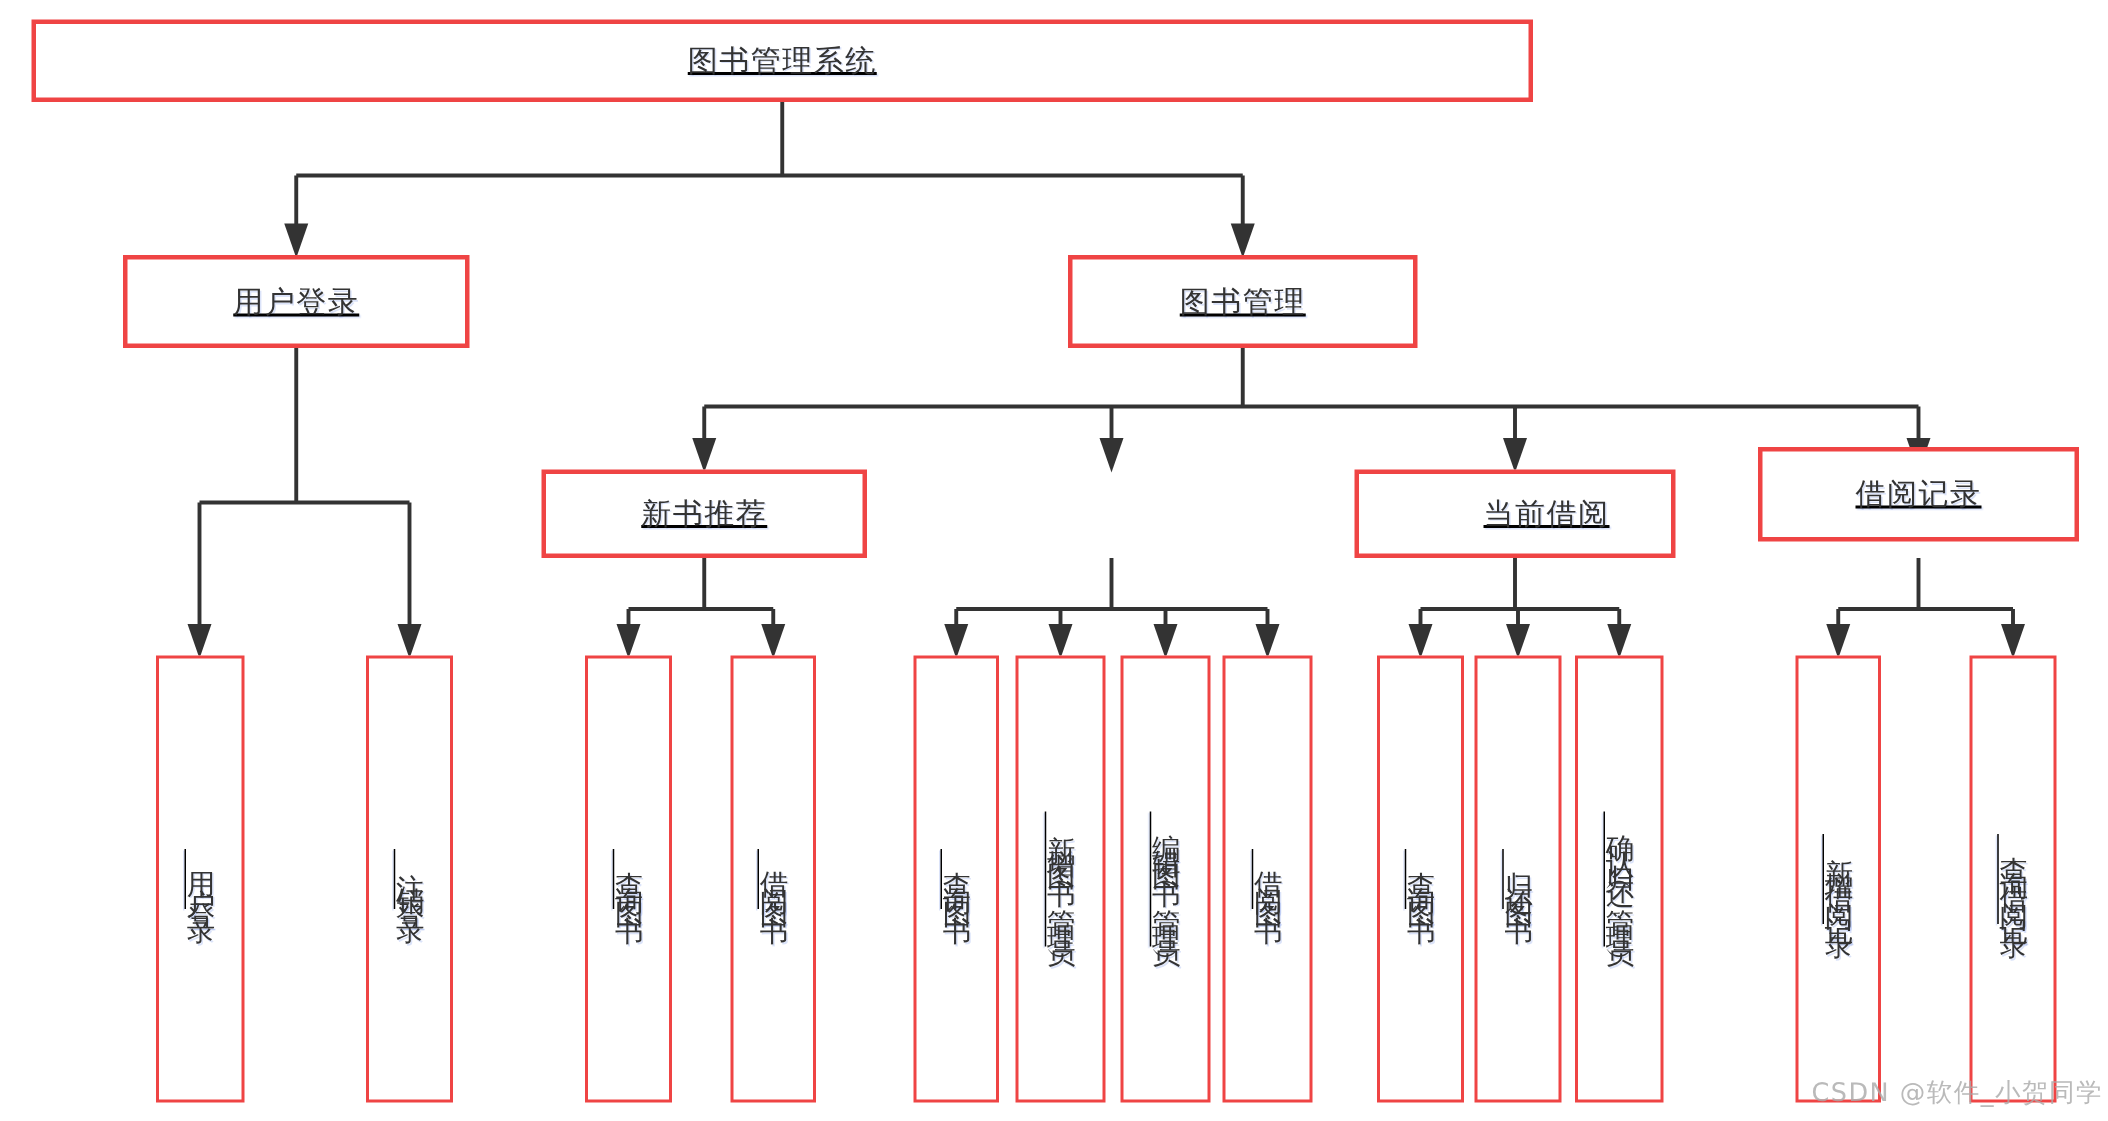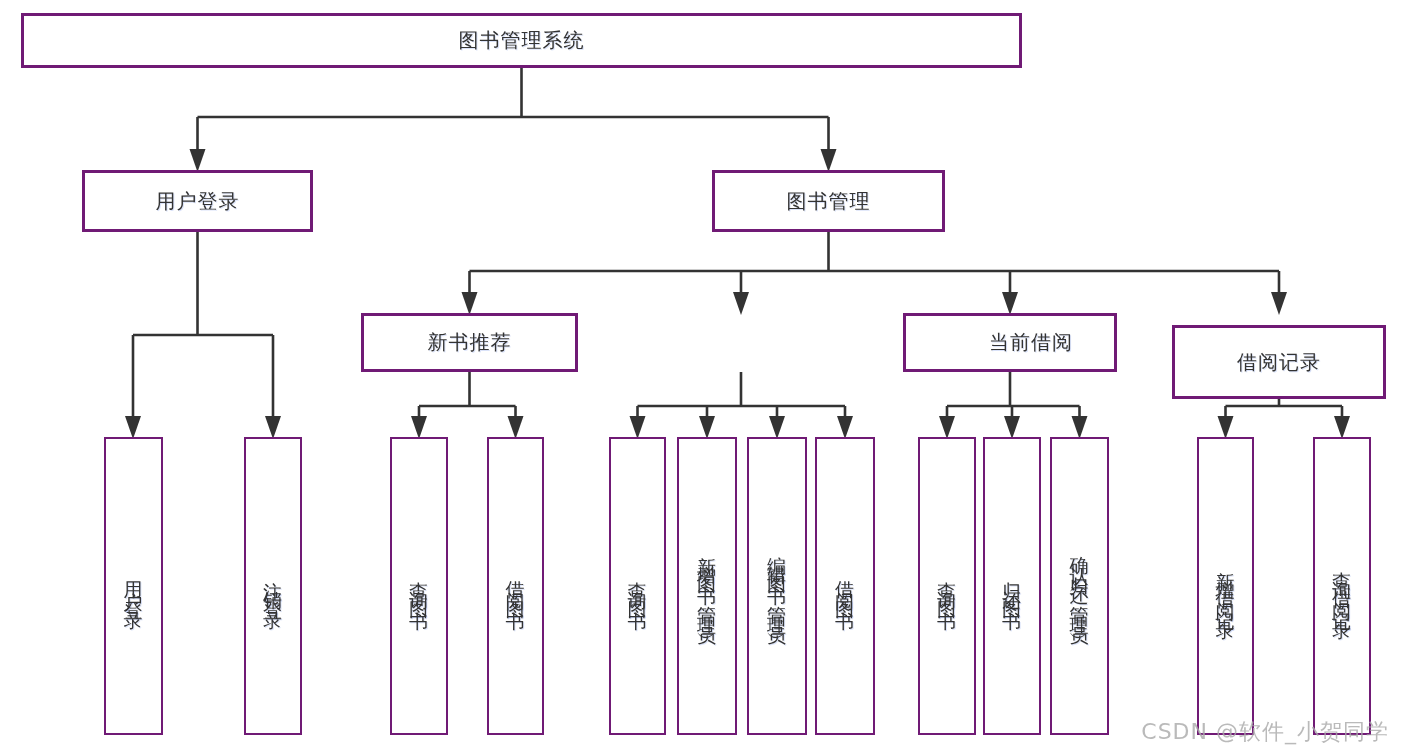--- a/index.html
+++ b/index.html
@@ -2,56 +2,56 @@
 <html><head>
 <meta charset="utf-8">
 <style>
   html,body{margin:0;padding:0;background:#ffffff;}
   .canvas{
     position:relative;width:1405px;height:747px;background:#ffffff;overflow:hidden;
     font-family:"DejaVu Sans","Liberation Sans",sans-serif;
   }
   .wires{position:absolute;left:0;top:0;width:1405px;height:747px;z-index:1;}
   .node{
-    position:absolute;background:#ffffff;border:3px solid #701a75;box-sizing:border-box;
-    display:flex;align-items:center;justify-content:center;z-index:2;
+    position:absolute;background:#ffffff;border:3px solid #ef4444;box-sizing:border-box;
+    display:flex;align-items:center;justify-content:center;z-index:2;text-decoration:underline;
   }
   .node .lbl{
     color:#333333;font-size:20px;letter-spacing:1px;white-space:nowrap;
     text-shadow:1px 1px 0 rgba(110,145,230,0.25);
   }
   .node.v{border-width:2px;}
   .node.v .lbl{
     writing-mode:vertical-rl;text-orientation:mixed;
     font-size:19px;letter-spacing:10px;line-height:1;
   }
   
   #n-root            {left:21px;  top:13px;  width:1001px;height:55px;}
   #n-user-login      {left:82px;  top:170px; width:231px; height:62px;}
   #n-book-mgmt       {left:712px; top:170px; width:233px; height:62px;}
   #n-new-book-rec    {left:361px; top:313px; width:217px; height:59px;}
   #n-book-borrow     {left:634px; top:313px; width:214px; height:59px;}
   #n-current-borrow  {left:903px; top:313px; width:214px; height:59px;padding-left:42px;}
-  #n-borrow-records  {left:1172px;top:325px; width:214px; height:74px;}
+  #n-borrow-records  {left:1172px;top:298px; width:214px; height:63px;}
   #n-leaf-0 {left:104px; top:437px;width:59px;height:298px;}
   #n-leaf-1 {left:244px; top:437px;width:58px;height:298px;}
   #n-leaf-2 {left:390px; top:437px;width:58px;height:298px;}
   #n-leaf-3 {left:487px; top:437px;width:57px;height:298px;}
   #n-leaf-4 {left:609px; top:437px;width:57px;height:298px;}
   #n-leaf-5 {left:677px; top:437px;width:60px;height:298px;}
   #n-leaf-6 {left:747px; top:437px;width:60px;height:298px;}
   #n-leaf-7 {left:815px; top:437px;width:60px;height:298px;}
   #n-leaf-8 {left:918px; top:437px;width:58px;height:298px;}
   #n-leaf-9 {left:983px; top:437px;width:58px;height:298px;}
   #n-leaf-10{left:1050px;top:437px;width:59px;height:298px;}
   #n-leaf-11{left:1197px;top:437px;width:57px;height:298px;}
   #n-leaf-12{left:1313px;top:437px;width:58px;height:298px;}
   .watermark{
-    position:absolute;right:16px;top:717px;z-index:5;
-    font-size:22px;letter-spacing:1px;color:#ababab;opacity:0.82;white-space:nowrap;
+    position:absolute;right:3px;top:717px;z-index:5;
+    font-size:17px;letter-spacing:1px;color:#ababab;opacity:0.82;white-space:nowrap;
   }
 </style>
 </head>
 <body>
 
 <div class="canvas">
 
   <svg class="wires" id="wires" viewBox="0 0 1405 747" xmlns="http://www.w3.org/2000/svg">
       <g>
         <path d="M 521.5 68 L 521.5 117 M 197.5 117 L 828.5 117 M 197.5 117 L 197.5 151 M 828.5 117 L 828.5 151 " stroke="#333333" stroke-width="2.6" fill="none"></path>

